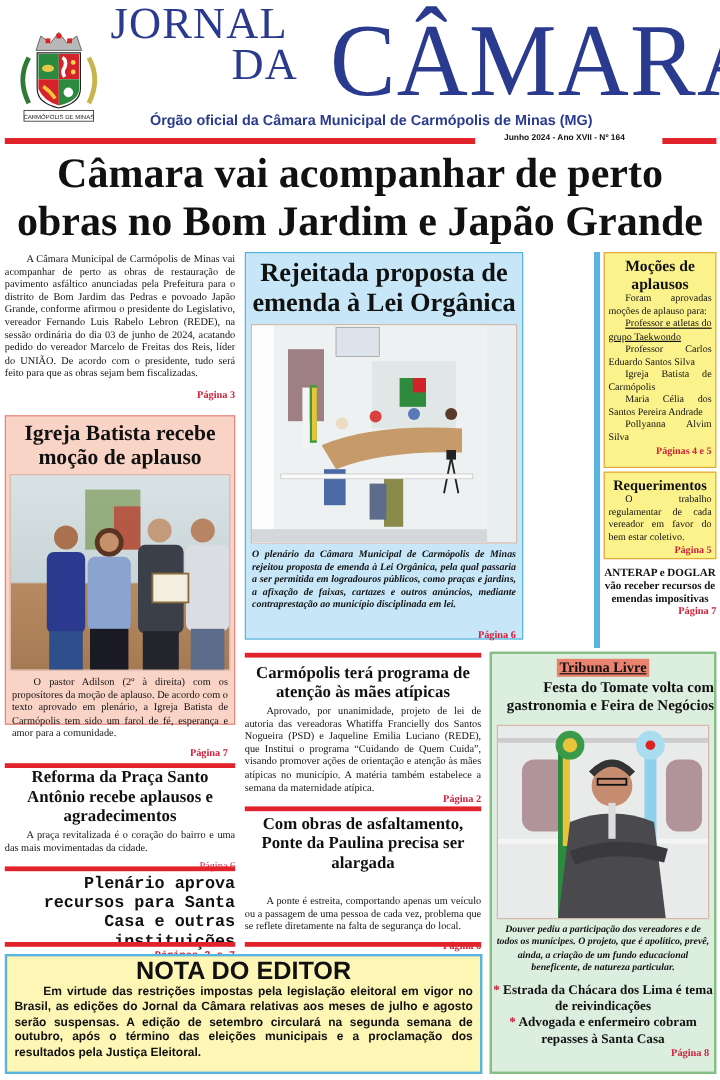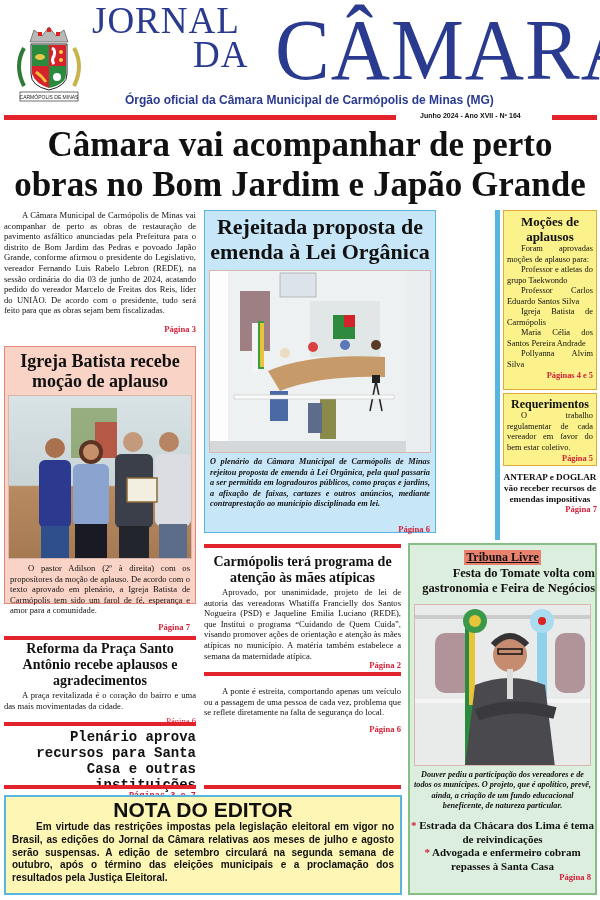--- a/index.html
+++ b/index.html
@@ -194,31 +194,32 @@
 
 <div class="abs redrule" style="left:204px; top:544px; width:197px;"></div>
 <div class="abs" style="left:204px; top:554px; width:197px;">
   <div class="h3">Carmópolis terá programa de atenção às mães atípicas</div>
   <p class="bodytext" style="margin-top:1px;"><span class="indent"></span><span>Aprovado, por unanimidade, projeto de lei de autoria das vereadoras Whatiffa Francielly dos Santos Nogueira (PSD) e Jaqueline Emilia Luciano (REDE), que Institui o programa “Cuidando de Quem Cuida”, visando promover ações de orientação e atenção às mães atípicas no município. A matéria também estabelece a semana da maternidade atípica.</span></p>
   <div class="pageref" style="margin-top:-1px;">Página 2</div>
 </div>
 
 <div class="abs redrule" style="left:204px; top:672px; width:197px;"></div>
 <div class="abs" style="left:204px; top:680px; width:197px;">
-  <p class="bodytext" style="margin-top:6px;"><span class="indent"></span><span>A ponte é estreita, comportando apenas um veículo ou a passagem de uma pessoa de cada vez, problema que se reflete diretamente na falta de segurança do local.</span></p>
+  <div class="h3">Com obras de asfaltamento, Ponte da Paulina precisa ser alargada</div>
+  <p class="bodytext" style="margin-top:17px;"><span class="indent"></span><span>A ponte é estreita, comportando apenas um veículo ou a passagem de uma pessoa de cada vez, problema que se reflete diretamente na falta de segurança do local.</span></p>
   <div class="pageref" style="margin-top:6px;">Página 6</div>
 </div>
 <div class="abs redrule" style="left:204px; top:785px; width:197px;"></div>
 
 <div class="abs blue-strip"></div>
 
 <div class="abs mocoes-box">
   <h2>Moções de aplausos</h2>
   <p class="bodytext" style="font-size:8.4px; line-height:10.5px;"><span class="indent" style="width:14px;"></span><span>Foram aprovadas moções de aplauso para:</span></p>
-  <p class="bodytext" style="font-size:8.4px; line-height:10.5px;"><span class="indent" style="width:14px;"></span><span>Professor e atletas do grupo Taekwondo</span></p>
+  <p class="bodytext" style="font-size:8.4px; line-height:10.5px;text-decoration:underline;"><span class="indent" style="width:14px;"></span><span>Professor e atletas do grupo Taekwondo</span></p>
   <p class="bodytext" style="font-size:8.4px; line-height:10.5px;"><span class="indent" style="width:14px;"></span><span>Professor Carlos Eduardo Santos Silva</span></p>
   <p class="bodytext" style="font-size:8.4px; line-height:10.5px;"><span class="indent" style="width:14px;"></span><span>Igreja Batista de Carmópolis</span></p>
   <p class="bodytext" style="font-size:8.4px; line-height:10.5px;"><span class="indent" style="width:14px;"></span><span>Maria Célia dos Santos Pereira Andrade</span></p>
   <p class="bodytext" style="font-size:8.4px; line-height:10.5px;"><span class="indent" style="width:14px;"></span><span>Pollyanna Alvim Silva</span></p>
   <div class="pageref" style="font-size:8.4px; margin-top:1px;">Páginas 4 e 5</div>
 </div>
 
 <div class="abs req-box">
   <h2>Requerimentos</h2>
   <p class="bodytext" style="font-size:8.4px; line-height:10.5px;"><span class="indent" style="width:14px;"></span><span>O trabalho regulamentar de cada vereador em favor do bem estar coletivo.</span></p>

